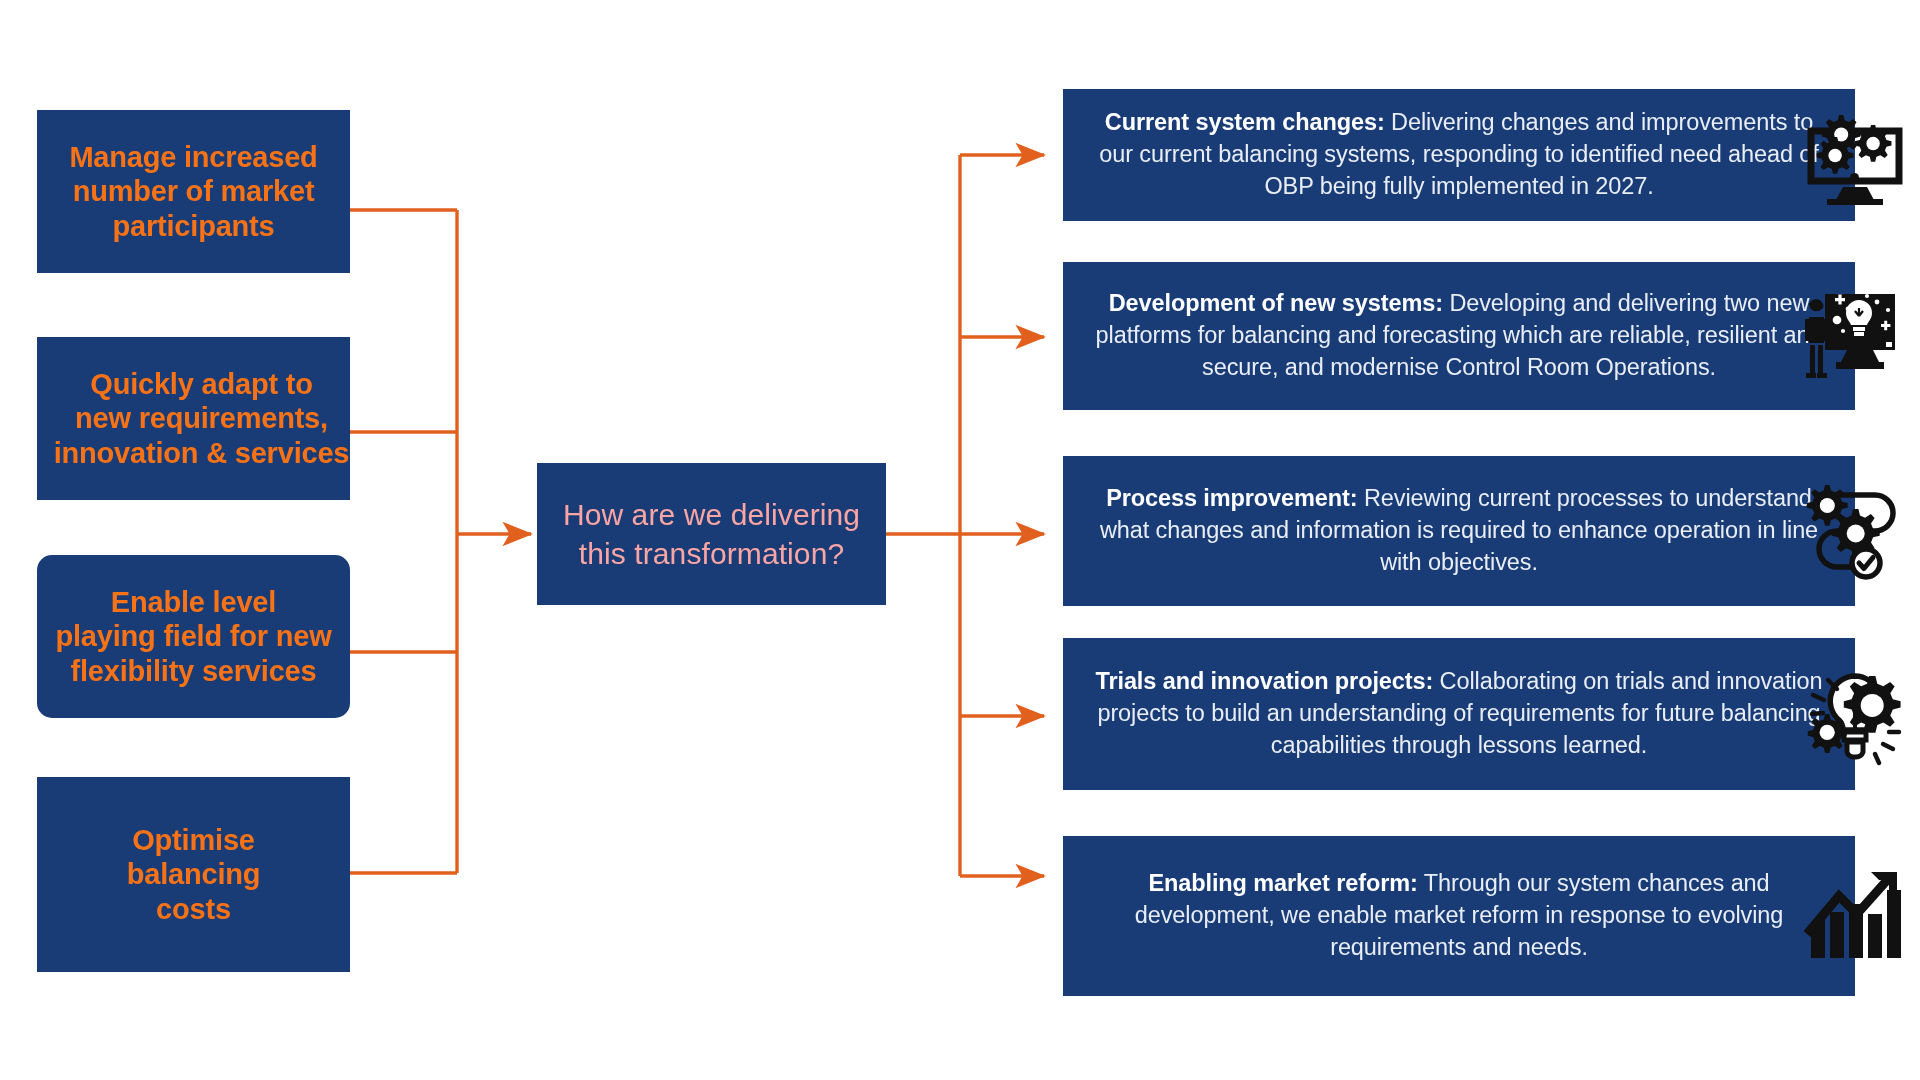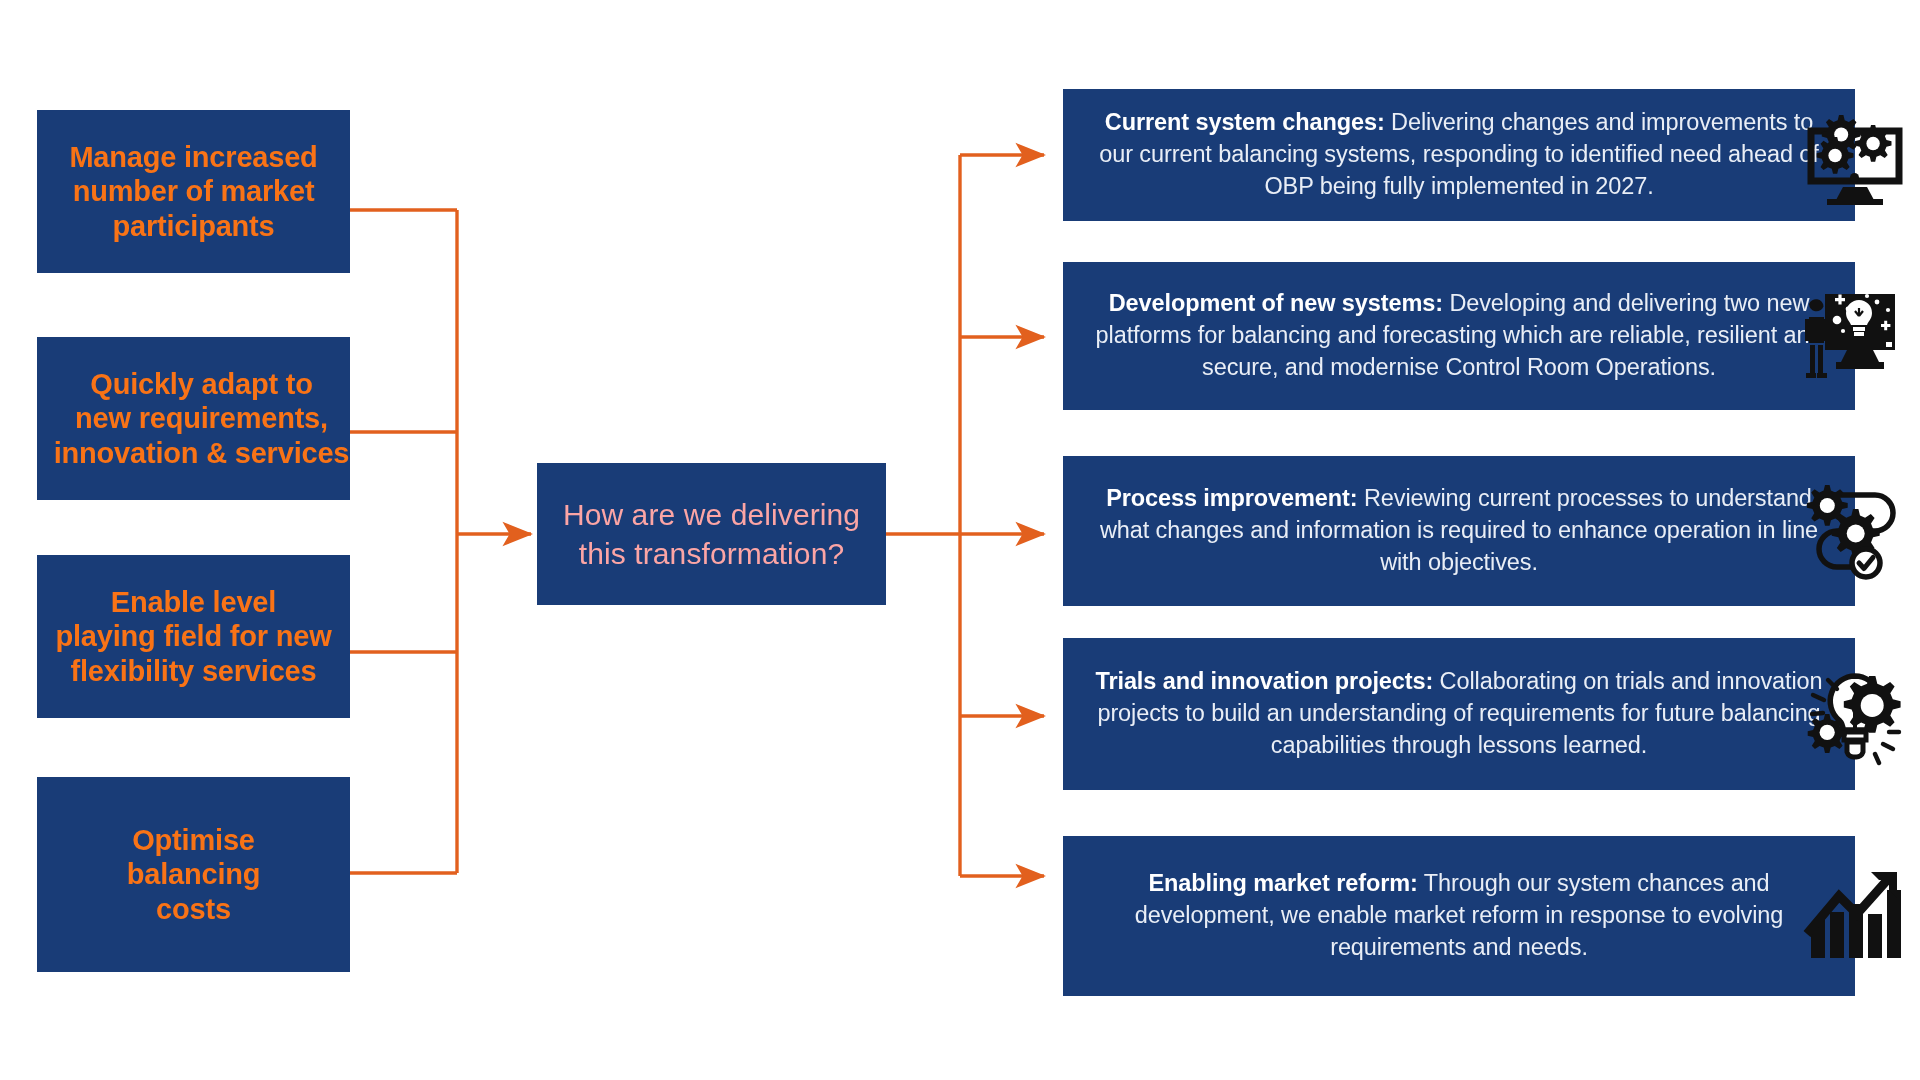--- a/index.html
+++ b/index.html
@@ -128,21 +128,21 @@
   </div>
 
   <div class="nbox driver" id="d1" style="left: 37px; top: 337px; height: 163px; padding-left: 16px;">
     <div class="dtext">
       <span>Quickly adapt to</span>
       <span>new requirements,</span>
       <span>innovation &amp; services</span>
     </div>
   </div>
 
-  <div class="nbox driver" id="d2" style="left: 37px; top: 555px; height: 163px;">
+  <div class="nbox driver" id="d2" style="left: 37px; top: 555px; height: 163px; border-radius: 15px;">
     <div class="dtext">
       <span>Enable level</span>
       <span>playing field for new</span>
       <span>flexibility services</span>
     </div>
   </div>
 
   <div class="nbox driver" id="d3" style="left: 37px; top: 777px; height: 195px;">
     <div class="dtext">
       <span>Optimise</span>

